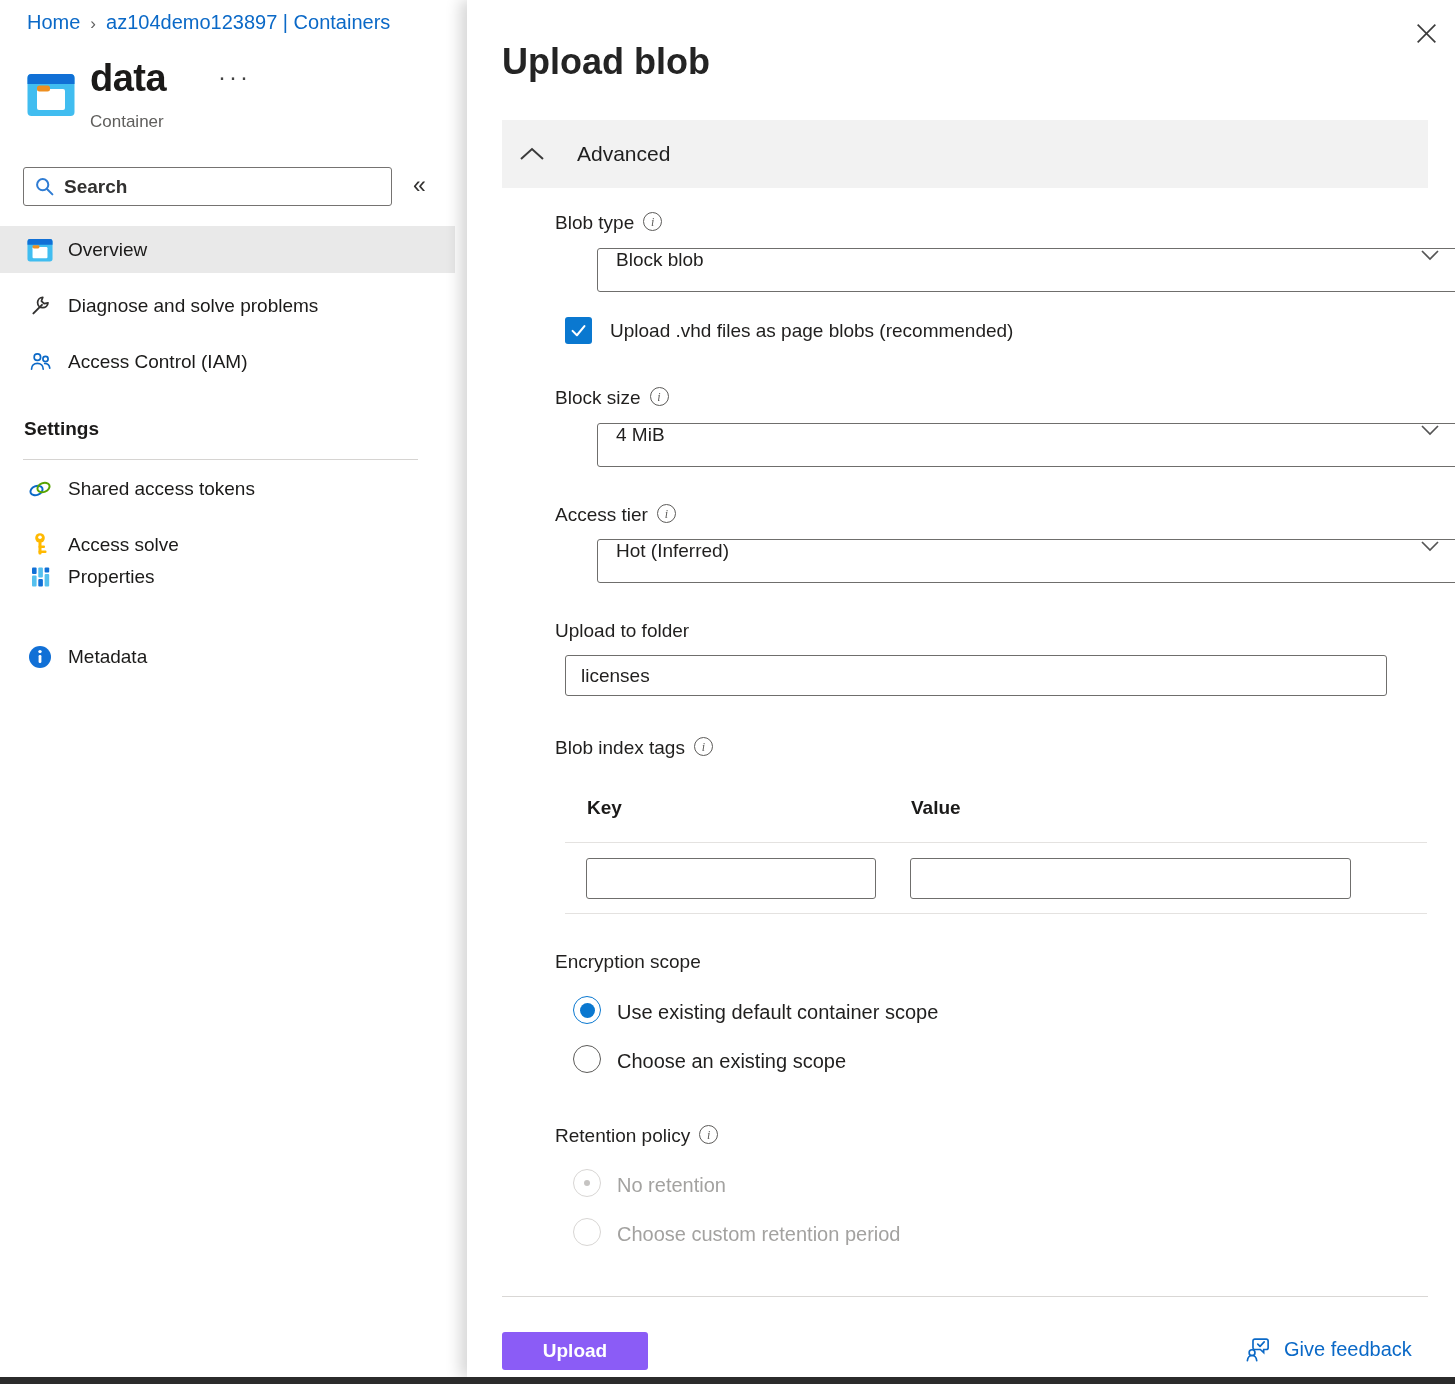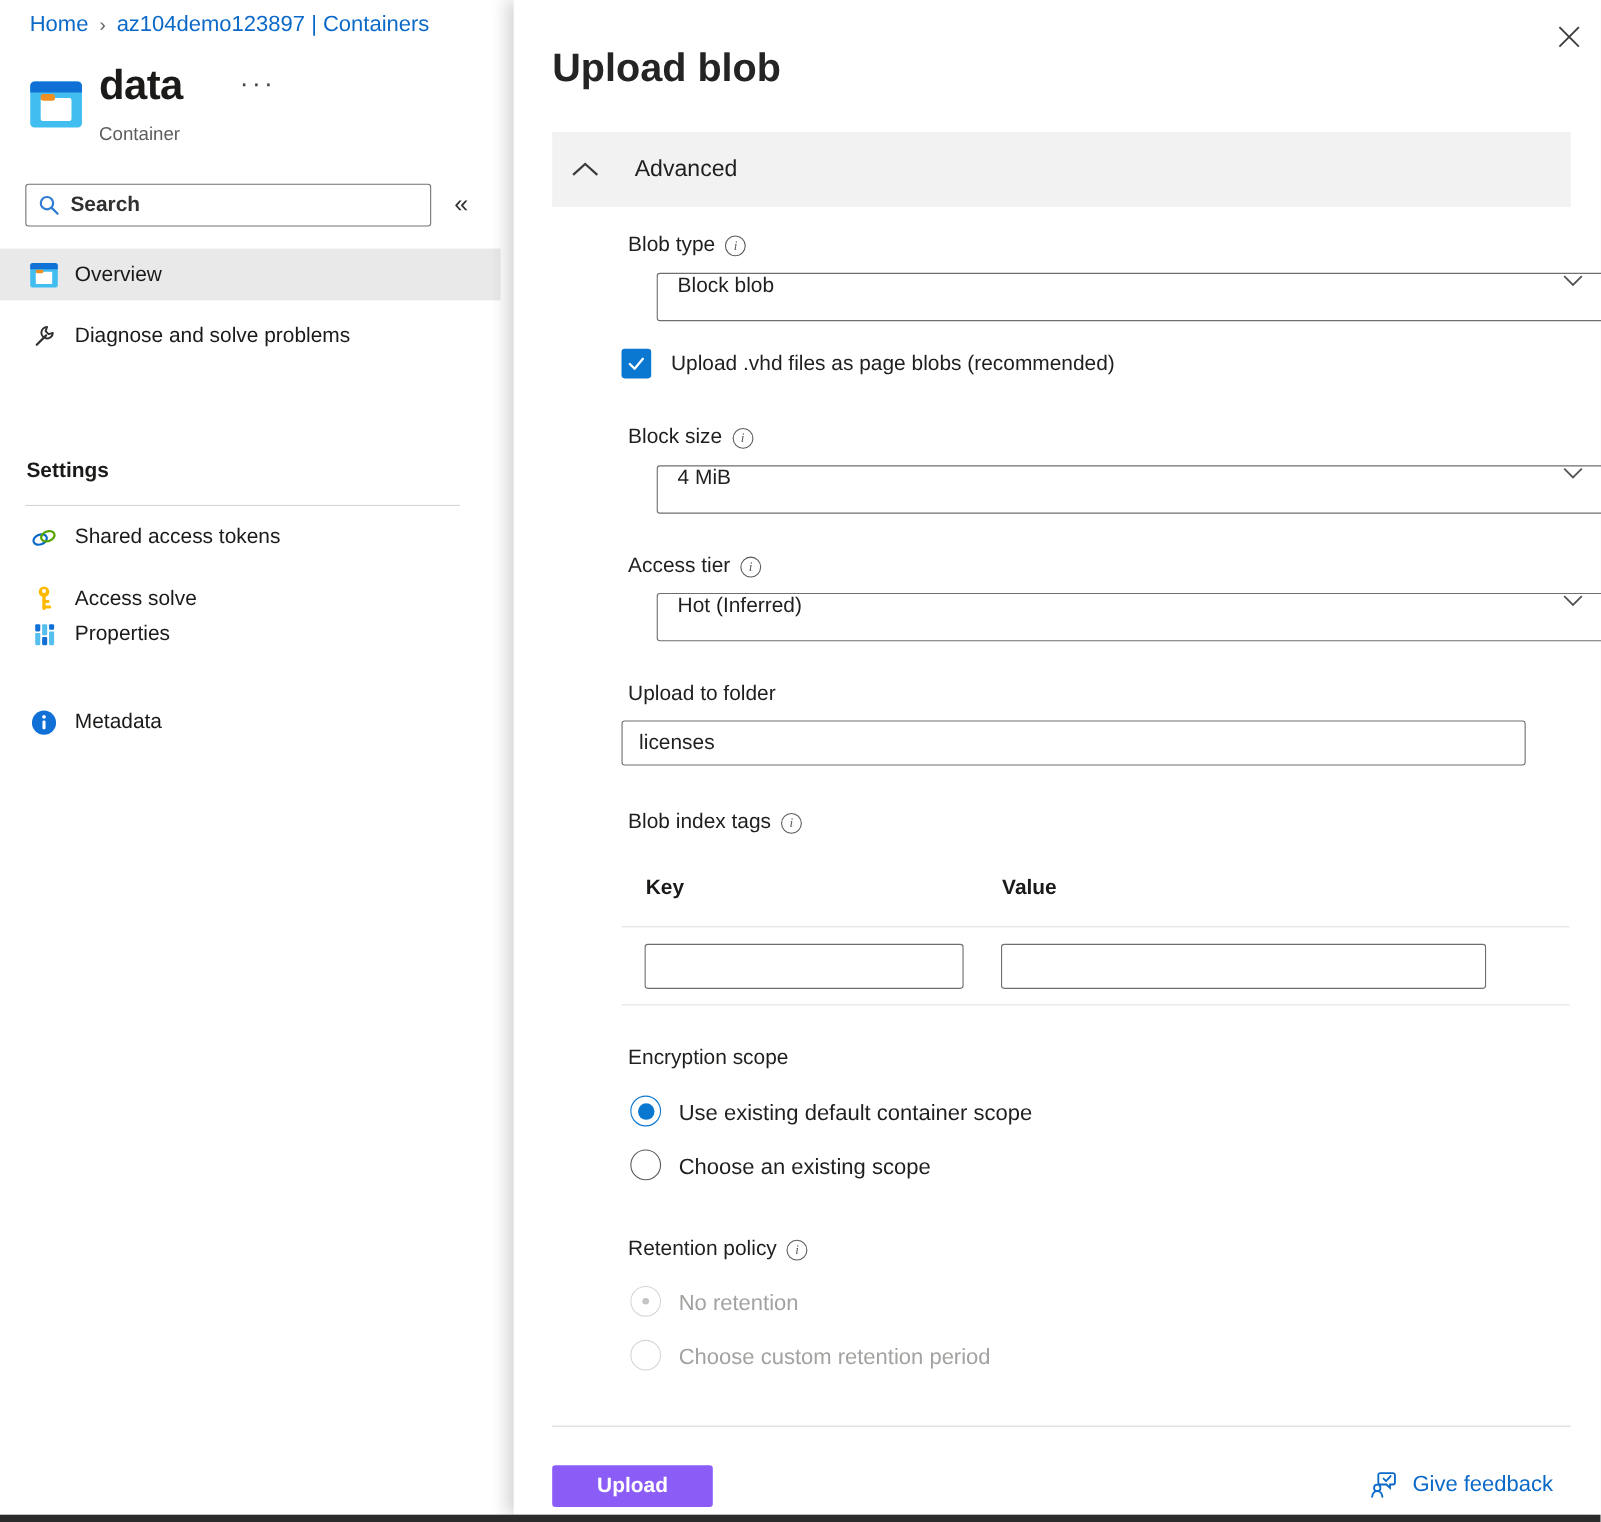--- a/index.html
+++ b/index.html
@@ -33,22 +33,22 @@
   
   #panel { position:absolute; left:467px; top:0; width:988px; height:1377px; background:#fff;
            box-shadow:-7px 0 14px rgba(0,0,0,.16); }
   .panel-title { left:35px; top:9px; font-size:36px; font-weight:600; color:#242424;margin-top:32px; }
   .close-btn { left:944px; top:18px; width:30px; height:30px; display:flex; align-items:center;
                justify-content:center; cursor:pointer; }
   .adv-bar { left:35px; top:120px; width:926px; height:68px; background:#f2f2f2; display:flex;
              align-items:center; padding-left:16px; gap:31px; cursor:pointer; }
   .adv-label { font-size:21px; color:#1f1f1f; }
 
-  .fld-label { position:absolute; left:104px; font-size:19px; color:#201f1e; display:flex;
-               align-items:center; gap:9px; }
+  .fld-label { position:absolute; left:88px; font-size:19px; color:#201f1e; display:flex;
+               align-items:flex-start; gap:9px; }
   .info-ico { width:19px; height:19px; border:1.3px solid #5c5b59; border-radius:50%; color:#5c5b59;
               font-size:12px; font-family:"Liberation Serif", serif; font-style:italic; display:inline-flex;
               align-items:center; justify-content:center; padding-top:1px; cursor:default; }
   .dropdown { position:absolute; left:98px; width:862px; height:44px; border:1px solid #6f6e6c;
               border-radius:3px; background:#fff; display:flex; 
               padding:0 18px; font-size:19px; color:#201f1e; cursor:pointer; justify-content:space-between;margin-left:32px; }
   .textinput { position:absolute; height:41px; border:1px solid #6f6e6c; border-radius:3px;
                font-size:19px; color:#201f1e; padding:0 15px; font-family:"Liberation Sans", sans-serif;
                outline:none; background:#fff; }
   .chkbox { position:absolute; left:98px; width:27px; height:27px; background:#0a78d0; border-radius:3px;
@@ -120,20 +120,31 @@
   <div class="nav-row" style="top:282px;">
     <span class="nav-ico">
       <svg width="25" height="25" viewBox="0 0 24 24" fill="none">
         <path d="M19.2 9.4 A5 5 0 1 1 14.2 4.1 L12.9 7.7 15.5 10.3 19.2 9.4 Z" stroke="#323130" stroke-width="1.7" stroke-linejoin="round"></path>
         <path d="M13.4 11.4 L5.2 19.6" stroke="#323130" stroke-width="1.9" stroke-linecap="round"></path>
       </svg>
     </span>
     <span>Diagnose and solve problems</span>
   </div>
 
+  <div class="nav-row" style="top:338px;">
+    <span class="nav-ico">
+      <svg width="25" height="25" viewBox="0 0 24 24" fill="none" stroke="#0b69c7" stroke-width="1.6">
+        <circle cx="9" cy="7.8" r="3.1"></circle>
+        <path d="M3.4 19.4 c0-3.4 2.4-5.6 5.6-5.6 s5.6 2.2 5.6 5.6" stroke-linecap="round"></path>
+        <circle cx="16.8" cy="9.6" r="2.5"></circle>
+        <path d="M16 13.9 c2.8 0 4.6 1.7 4.9 4.4" stroke-linecap="round"></path>
+      </svg>
+    </span>
+    <span>Access Control (IAM)</span>
+  </div>
 
   <div class="abs settings-hdr" style="top: 418px;">Settings</div>
   <div class="abs side-divider"></div>
 
   <div class="nav-row" style="top:465px;">
     <span class="nav-ico">
       <svg width="26" height="24" viewBox="0 0 26 24" fill="none">
         <ellipse cx="9.5" cy="13.5" rx="6.3" ry="4.4" transform="rotate(-22 9.5 13.5)" stroke="#0b69c7" stroke-width="2"></ellipse>
         <ellipse cx="16.5" cy="10.5" rx="6.3" ry="4.4" transform="rotate(-22 16.5 10.5)" stroke="#57a300" stroke-width="2"></ellipse>
       </svg>

